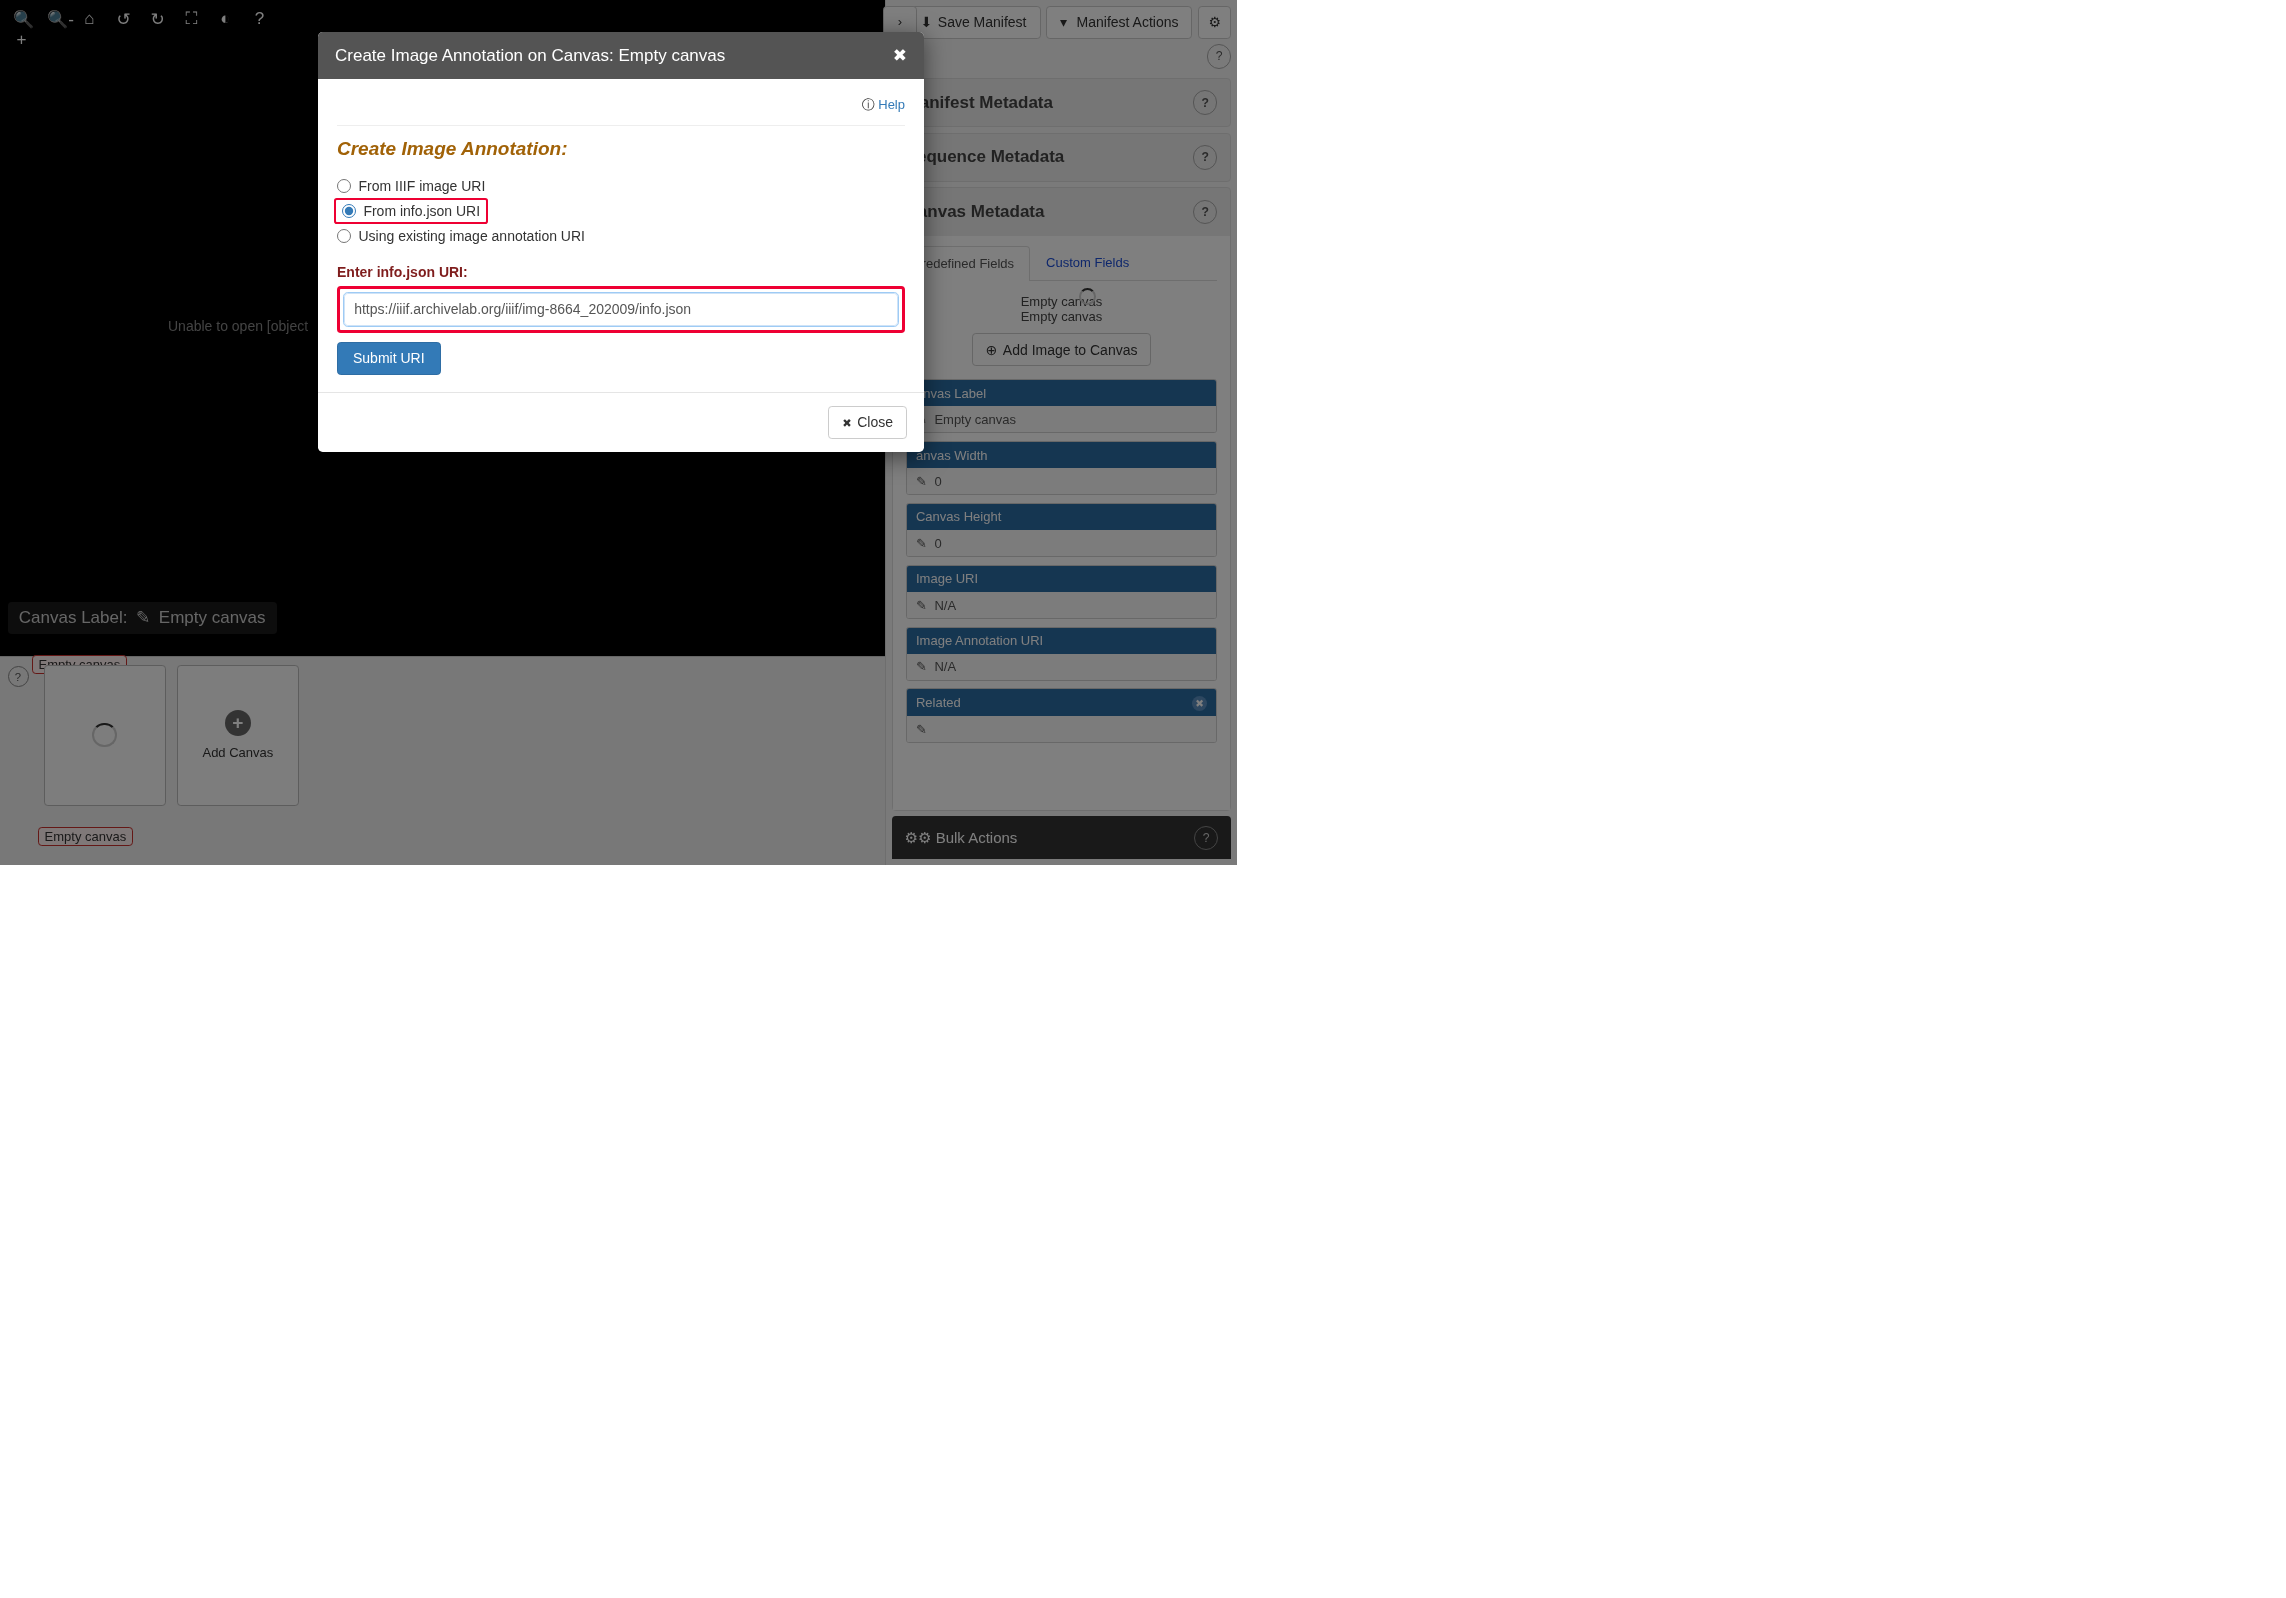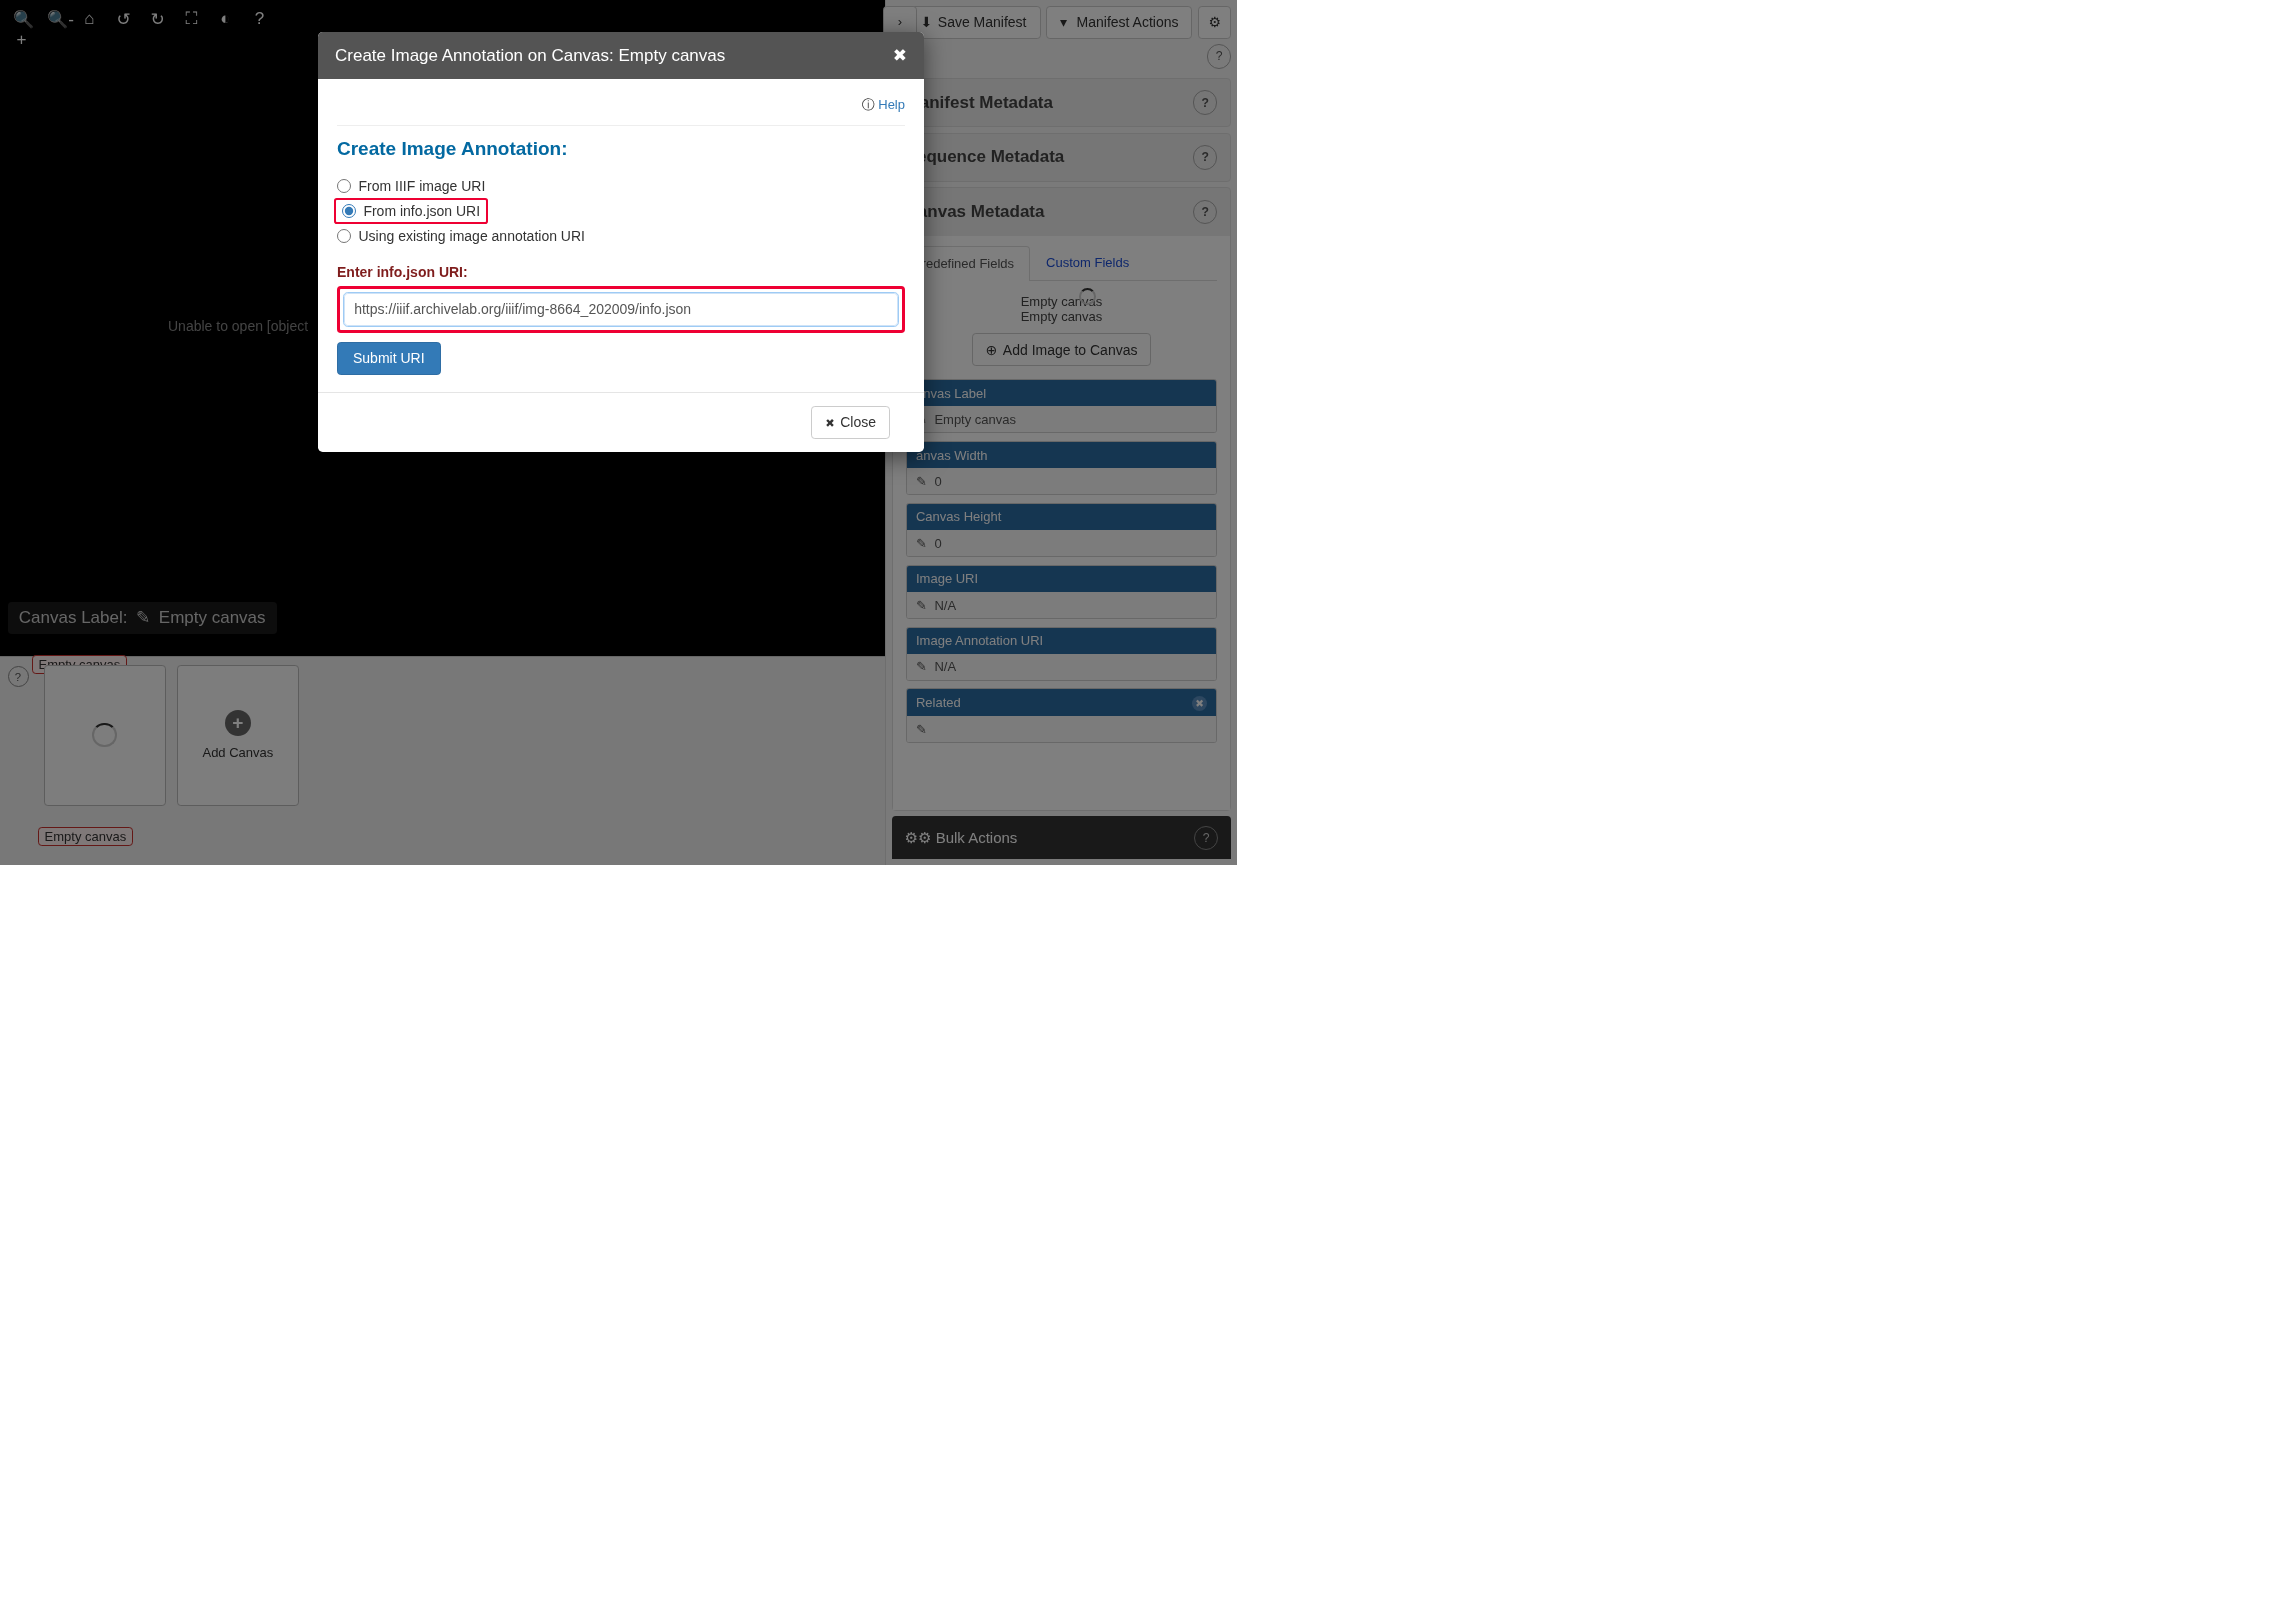--- a/index.html
+++ b/index.html
@@ -64,29 +64,29 @@
   .bulk-bar .cogs::before { content: "⚙⚙ "; }
 
   
   .modal { position: absolute; left: 318px; top: 32px; width: 606px; background: #fff; border-radius: 4.7px; box-shadow: 0 4.7px 23.5px rgba(0,0,0,0.5); z-index: 10; overflow: hidden; }
   .modal-head { background: #545454; color: #fff; padding: 13px 17px; font-size: 17px; display: flex; justify-content: space-between; align-items: center; }
   .modal-close { cursor: pointer; color: #fff; font-size: 17px; }
   .modal-body { padding: 17px 19px; }
   .help-row { text-align: right; font-size: 13px; margin-bottom: 11.3px; padding-bottom: 11.3px; border-bottom: 0.9px solid #eee; }
   .help-row a { color: #337ab7; text-decoration: none; }
   .help-row .info::before { content: "ⓘ "; color: #333; }
-  .modal h3 { font-size: 19px; font-weight: 600; margin: 5.6px 0 15px; color: #0369a1; }
+  .modal h3 { font-size: 19px; font-weight: 600; margin: 5.6px 0 15px; color: #a16207; font-style: italic; }
   .radio-row { display: flex; align-items: center; gap: 7.5px; padding: 3.8px 0; font-size: 14px; color: #333; }
   .radio-row input[type=radio] { width: 14px; height: 14px; accent-color: #337ab7; }
   .red-box { border: 2.8px solid #e03; border-radius: 2.8px; padding: 1.9px 3.8px; display: inline-flex; align-items: center; }
   .red-box-wide { border: 3.8px solid #e03; border-radius: 3.8px; padding: 3.8px; margin: 5.6px 0 9.4px; }
   .prompt-label { font-size: 14px; font-weight: 600; margin: 17px 0 1.9px; color: #7f1d1d; }
   .uri-input { width: 100%; padding: 7.5px 9.4px; font-size: 14px; border: 0.9px solid #cfe3f7; border-radius: 3.8px; outline: 1.9px solid #9ecbf5; color: #555; }
   .btn-primary { background: #337ab7; color: #fff; border: 0.9px solid #2e6da4; padding: 7.5px 15px; border-radius: 3.8px; font-size: 14px; cursor: pointer; }
-  .modal-foot { border-top: 0.9px solid #e5e5e5; padding: 13px 34px; text-align: right; }
+  .modal-foot { border-top: 0.9px solid #e5e5e5; padding: 13px 17px; text-align: right; }
   .modal-foot .btn { font-size: 14px; }
   .modal-foot .x::before { content: "✖ "; font-size: 11.3px; }
 
   
   .peek-btn { position: absolute; left: 883px; top: 5.6px; width: 34px; height: 32px; border: 0.9px solid #ccc; background: #fff; border-radius: 3.8px; display: flex; align-items: center; justify-content: center; }
 
   
   .ic { display: inline-block; width: 17px; text-align: center; }
 </style>
 </head>

